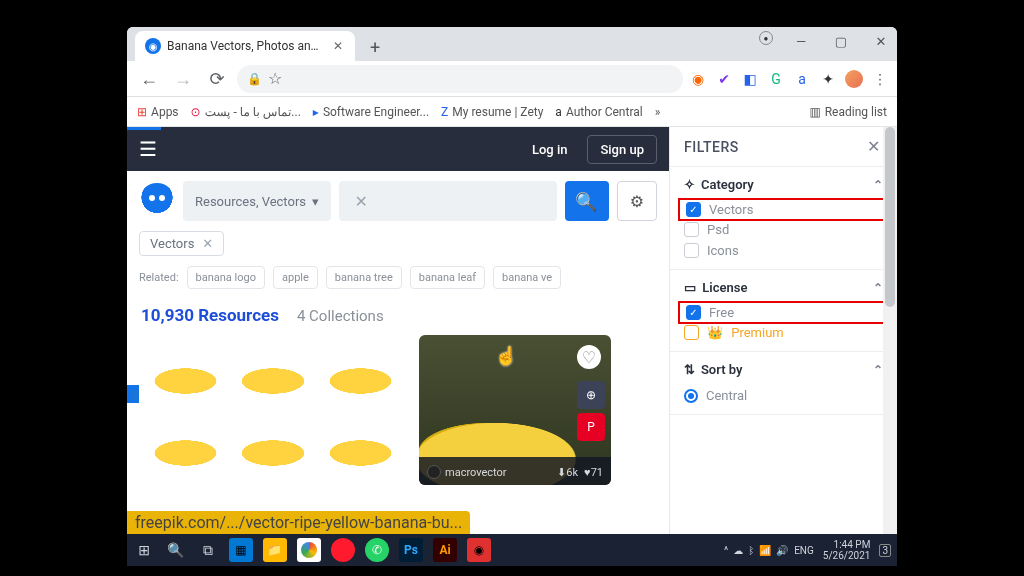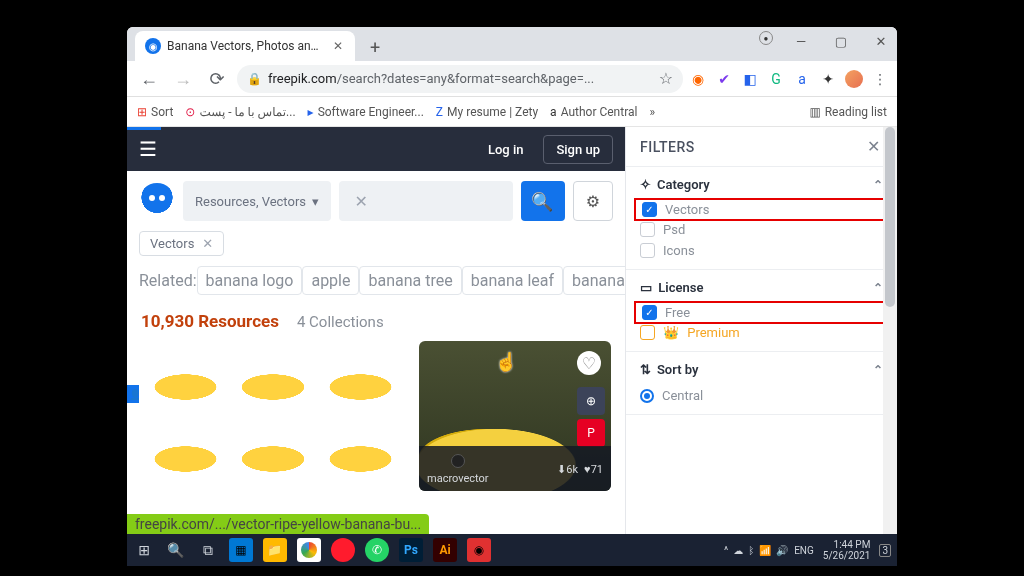--- a/index.html
+++ b/index.html
@@ -40,47 +40,47 @@
 .logo::before { left: 10px; } .logo::after { right: 10px; }
 .res-select { background: #eef1f4; height: 40px; border-radius: 4px; padding: 0 12px; display: flex; align-items: center; font-size: 13px; color: #6b7280; gap: 6px; }
 .searchbox { background: #eef1f4; height: 40px; border-radius: 4px; flex: 1; display: flex; align-items: center; padding: 0 10px; }
 .searchbox input { border: none; background: transparent; outline: none; font-size: 15px; color: #444; flex: 1; }
 .clear-x { color: #9ca3af; font-size: 16px; padding: 0 6px; }
 .searchbtn { width: 44px; height: 40px; background: #1273eb; border-radius: 4px; color: #fff; display: flex; align-items: center; justify-content: center; font-size: 18px; }
 .filterbtn { width: 40px; height: 40px; border: 1px solid #d0d5db; border-radius: 4px; display: flex; align-items: center; justify-content: center; color: #555; }
 .chips { padding: 0 12px 4px 12px; }
 .chip { display: inline-flex; align-items: center; gap: 8px; border: 1px solid #d8dde3; border-radius: 4px; padding: 4px 10px; font-size: 13px; color: #6b7280; }
 .chip .x { color: #9ca3af; font-size: 13px; }
-.related { padding: 6px 12px; display: flex; align-items: center; font-size: 16px; color: #8a9099; overflow: hidden; text-align: right; }
+.related { padding: 6px 12px; display: flex; gap: 8px; align-items: center; font-size: 11px; color: #8a9099; overflow: hidden; text-align: right; }
 .rel-chip { border: 1px solid #e2e6eb; border-radius: 4px; padding: 4px 8px; color: #8a9099; white-space: nowrap; }
 .countrow { padding: 10px 14px 6px 14px; display: flex; gap: 18px; align-items: baseline; }
-.rescount { font-size: 17px; font-weight: 700; color: #c2410c; }
+.rescount { font-size: 17px; font-weight: 700; color: #1d4ed8; }
 .collcount { font-size: 15px; color: #8a9099; }
 .user-badge { position: absolute; left: 0; top: 258px; width: 18px; height: 18px; background: #1273eb; color: #fff; font-size: 10px; display: flex; align-items: center; justify-content: center; }
 .results { display: flex; gap: 12px; padding: 4px 12px; }
 .card { position: relative; border-radius: 6px; overflow: hidden; }
 .card1 { width: 268px; height: 150px; background: #fff; }
 .banana-grid { width: 100%; height: 100%; display: grid; grid-template-columns: repeat(3,1fr); grid-template-rows: repeat(2,1fr); padding: 4px; gap: 2px; }
 .banana { background: radial-gradient(ellipse 60% 30% at 50% 60%, #ffd23f 60%, transparent 61%); }
 .card2 { width: 192px; height: 150px; background: linear-gradient(180deg,#4a5033 0%, #2e3520 100%); }
 .bunch { position: absolute; inset: 20px 0 0 0; background: radial-gradient(ellipse 75% 50% at 40% 80%, #f4d03f 55%, transparent 56%),
  radial-gradient(ellipse 70% 45% at 35% 75%, #d4ac0d 50%, transparent 51%); }
 .cursor { position: absolute; top: 10px; left: 76px; font-size: 18px; color: #333; filter: drop-shadow(0 0 1px #fff); }
 .heart { position: absolute; top: 10px; right: 10px; color: #888; font-size: 16px; background: #fff; border-radius: 50%; width: 24px; height: 24px; display: flex; align-items: center; justify-content: center; }
 .action-stack { position: absolute; right: 6px; top: 46px; display: flex; flex-direction: column; gap: 4px; }
 .act { width: 28px; height: 28px; border-radius: 4px; display: flex; align-items: center; justify-content: center; font-size: 12px; color: #fff; }
 .act.plus { background: #3c4359; }
 .act.pin { background: #e60023; }
 .overlay { position: absolute; bottom: 0; left: 0; right: 0; background: rgba(20,25,35,0.85); padding: 6px 8px; }
 .otitle { color: #fff; font-size: 12px; white-space: nowrap; overflow: hidden; text-overflow: ellipsis; }
 .ometa { display: flex; align-items: center; gap: 6px; font-size: 11px; color: #d6d9dd; margin-top: 2px; }
-.ometa .auth { display: flex; align-items: center; gap: 4px; flex-direction: column; }
+.ometa .auth { display: flex; align-items: center; gap: 4px; }
 .ometa .auth .av { width: 14px; height: 14px; border-radius: 50%; background: #222; border: 1px solid #555; }
-.statusbar { position: absolute; bottom: 0; left: 0; background: #84cc16; color: #444; font-size: 14px; padding: 2px 8px; border-top-right-radius: 4px; }
-.filters { width: 272px; border-left: 1px solid #e5e7eb; }
+.statusbar { position: absolute; bottom: 0; left: 0; background: #eab308; color: #444; font-size: 16px; padding: 2px 8px; border-top-right-radius: 4px; }
+.filters { width: 228px; border-left: 1px solid #e5e7eb; }
 .filters-scroll { position: absolute; right: 0; top: 0; width: 14px; height: 100%; background: #f1f1f1; }
 .filters-scroll .thumb { position: absolute; top: 0; left: 2px; right: 2px; height: 180px; background: #c4c7cc; border-radius: 5px; }
 .fhdr { display: flex; align-items: center; justify-content: space-between; padding: 10px 16px 10px 14px; font-size: 14px; font-weight: 500; color: #4a5160; letter-spacing: 0.5px; background:#fff; border-bottom:1px solid #eceef1; }
 .fhdr .x { color: #7b828e; font-size: 16px; font-weight: 400; }
 .fsection { padding: 10px 14px 8px 14px; border-bottom: 1px solid #eceef1; }
 .fsec-title { display: flex; align-items: center; gap: 6px; font-size: 13px; font-weight: 600; color: #2b323e; margin-bottom: 8px; }
 .fsec-title .chev { margin-left: auto; color: #7b828e; font-size: 12px; }
 .fopt { display: flex; align-items: center; gap: 8px; font-size: 13px; color: #8a9099; padding: 3px 0; }
 .cb { width: 15px; height: 15px; border: 1px solid #c9cdd4; border-radius: 3px; display: flex; align-items: center; justify-content: center; font-size: 10px; color: #fff; }
 .cb.checked { background: #1273eb; border-color: #1273eb; }
@@ -114,39 +114,38 @@
       <span>✕</span>
     </div>
   </div>
 
   <div class="toolbar">
     <span class="nav-btn">←</span>
     <span class="nav-btn disabled">→</span>
     <span class="nav-btn">⟳</span>
     <div class="addrbar">
       <span class="lock">🔒</span>
-      <span class="url"><span class="domain">freepik.com</span><span>/search?dates=any&amp;format=search&amp;page=...</span></span>
       <span style="color:#5f6368">☆</span>
     </div>
     <div class="ext-icons">
       <span style="color:#ff6600">◉</span>
       <span style="color:#7c3aed">✔</span>
       <span style="color:#2563eb">◧</span>
       <span style="color:#10b981">G</span>
       <span style="color:#2563eb">a</span>
       <span style="color:#333">✦</span>
       <span class="avatar"></span>
       <span class="dots">⋮</span>
     </div>
   </div>
 
   <div class="bookmarks">
     <span class="bm">
         <span style="color:#ea4335">⊞</span>
-        <span>Sort</span>
+        <span>Apps</span>
       </span>
     <span class="bm">
         <span style="color:#e11d48">⊙</span>
         <span>تماس با ما - پست...</span>
       </span>
     <span class="bm">
         <span style="color:#2563eb">▸</span>
         <span>Software Engineer...</span>
       </span>
     <span class="bm">

